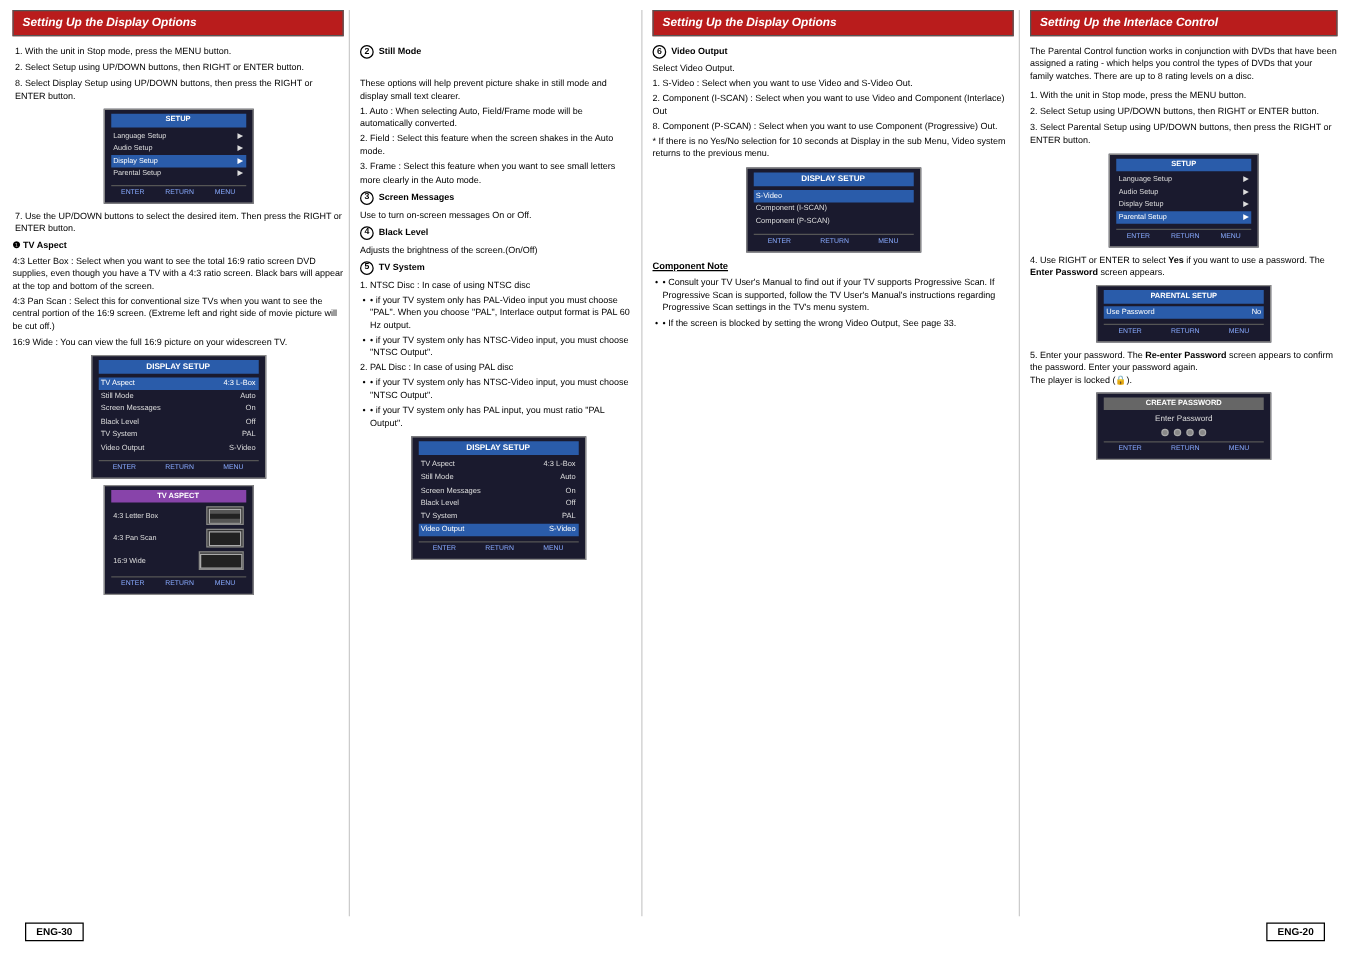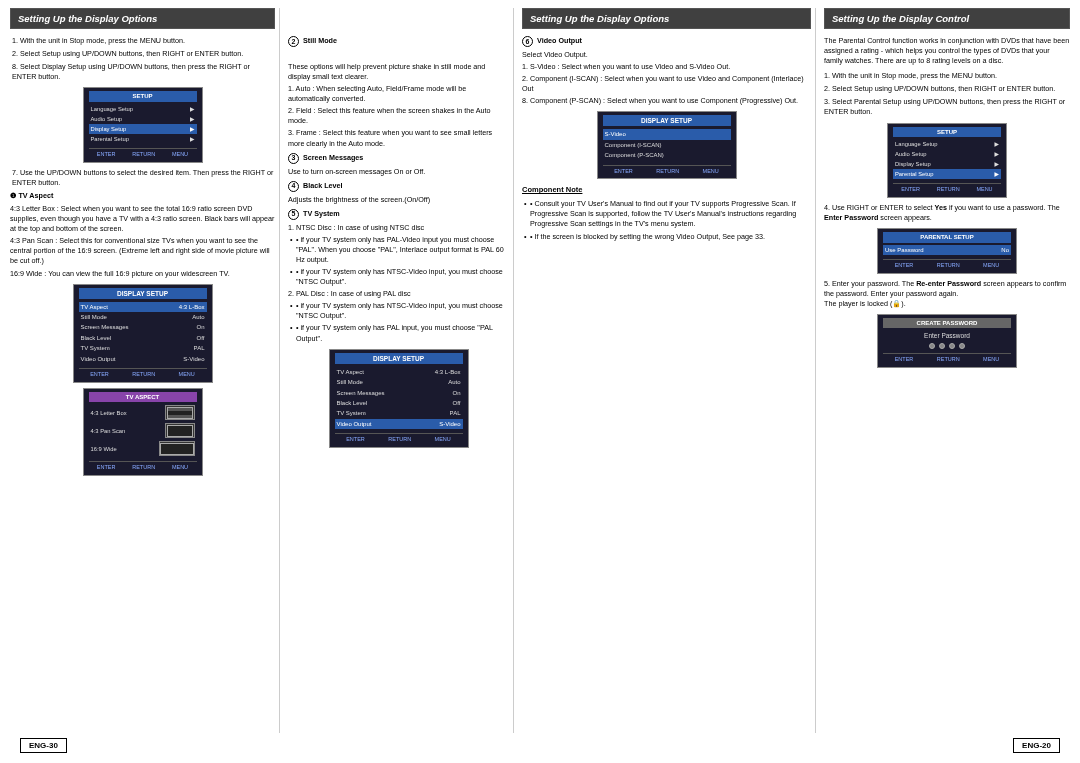--- a/index.html
+++ b/index.html
@@ -224,21 +224,21 @@
       width: 100%;
       height: 100%;
       padding: 8px 10px 30px 10px;
       gap: 4px;
     }
     .col1 { width: 265px; flex-shrink: 0; }
     .col2 { width: 230px; flex-shrink: 0; border-left: 1px solid #ccc; padding-left: 8px; }
     .col3 { flex: 1; border-left: 1px solid #ccc; padding-left: 8px; }
     .col4 { width: 255px; flex-shrink: 0; border-left: 1px solid #ccc; padding-left: 8px; }
     .col-header {
-      background: #404040;
+      background: #b91c1c;
       color: #fff;
       font-size: 9.5px;
       font-weight: bold;
       padding: 4px 7px;
       margin-bottom: 7px;
       border: 1px solid #555;
     }
     .col-header span { font-style: italic; }
   </style>
 </head>
@@ -386,21 +386,21 @@
 
       <div class="section-label">
         <span style="display:inline-flex;width:11px;height:11px;border-radius:50%;border:1.5px solid #000;align-items:center;justify-content:center;font-size:7px;font-weight:bold;margin-right:2px;flex-shrink:0;">5</span>
         <span class="bold">TV System</span>
       </div>
       <div style="margin-bottom:2px;">1. NTSC Disc : In case of using NTSC disc</div>
       <div class="bullet-item" style="margin-bottom:2px;">• if your TV system only has PAL-Video input you must choose "PAL". When you choose "PAL", Interlace output format is PAL 60 Hz output.</div>
       <div class="bullet-item" style="margin-bottom:2px;">• if your TV system only has NTSC-Video input, you must choose "NTSC Output".</div>
       <div style="margin-bottom:2px;">2. PAL Disc : In case of using PAL disc</div>
       <div class="bullet-item" style="margin-bottom:2px;">• if your TV system only has NTSC-Video input, you must choose "NTSC Output".</div>
-      <div class="bullet-item" style="margin-bottom:4px;">• if your TV system only has PAL input, you must choose "PAL Output".</div>
+      <div class="bullet-item" style="margin-bottom:4px;">• if your TV system only has PAL input, you must ratio "PAL Output".</div>
 
       <div class="screen-image">
         <div class="screen-title">DISPLAY SETUP</div>
         <div class="screen-row">
             <span>TV Aspect</span>
             <span>4:3 L-Box</span>
           </div>
         <div class="screen-row">
             <span>Still Mode</span>
             <span>Auto</span>
@@ -438,20 +438,21 @@
     <div class="content-area">
 
       <div class="section-label">
         <span style="display:inline-flex;width:11px;height:11px;border-radius:50%;border:1.5px solid #000;align-items:center;justify-content:center;font-size:7px;font-weight:bold;margin-right:2px;flex-shrink:0;">6</span>
         <span class="bold">Video Output</span>
       </div>
       <div style="margin-bottom:2px;">Select Video Output.</div>
       <div style="margin-bottom:2px;">1. S-Video : Select when you want to use Video and S-Video Out.</div>
       <div style="margin-bottom:2px;">2. Component (I-SCAN) : Select when you want to use Video and Component (Interlace) Out</div>
       <div style="margin-bottom:2px;">8. Component (P-SCAN) : Select when you want to use Component (Progressive) Out.</div>
+      <div style="margin-bottom:4px;">* If there is no Yes/No selection for 10 seconds at Display in the sub Menu, Video system returns to the previous menu.</div>
 
       <div class="screen-image">
         <div class="screen-title">DISPLAY SETUP</div>
         <div class="screen-row selected">
             <span>S-Video</span>
             <span></span>
           </div>
         <div class="screen-row">
             <span>Component (I-SCAN)</span>
             <span></span>
@@ -470,21 +471,21 @@
       <div style="margin-top:6px;">
         <div class="important-note">Component Note</div>
         <div class="bullet-item" style="margin-bottom:3px;">• Consult your TV User's Manual to find out if your TV supports Progressive Scan. If Progressive Scan is supported, follow the TV User's Manual's instructions regarding Progressive Scan settings in the TV's menu system.</div>
         <div class="bullet-item" style="margin-bottom:3px;">• If the screen is blocked by setting the wrong Video Output, See page 33.</div>
       </div>
     </div>
   </div>
 
   <div class="col4">
     <div class="col-header">
-      <span>Setting Up the Display Control</span>
+      <span>Setting Up the Interlace Control</span>
     </div>
     <div class="content-area">
 
       <div style="margin-bottom:5px;">The Parental Control function works in conjunction with DVDs that have been assigned a rating - which helps you control the types of DVDs that your family watches. There are up to 8 rating levels on a disc.</div>
 
       <div style="margin-bottom:3px;">1. With the unit in Stop mode, press the MENU button.</div>
       <div style="margin-bottom:3px;">2. Select Setup using UP/DOWN buttons, then RIGHT or ENTER button.</div>
       <div style="margin-bottom:3px;">3. Select Parental Setup using UP/DOWN buttons, then press the RIGHT or ENTER button.</div>
 
       <div class="menu-screen">

